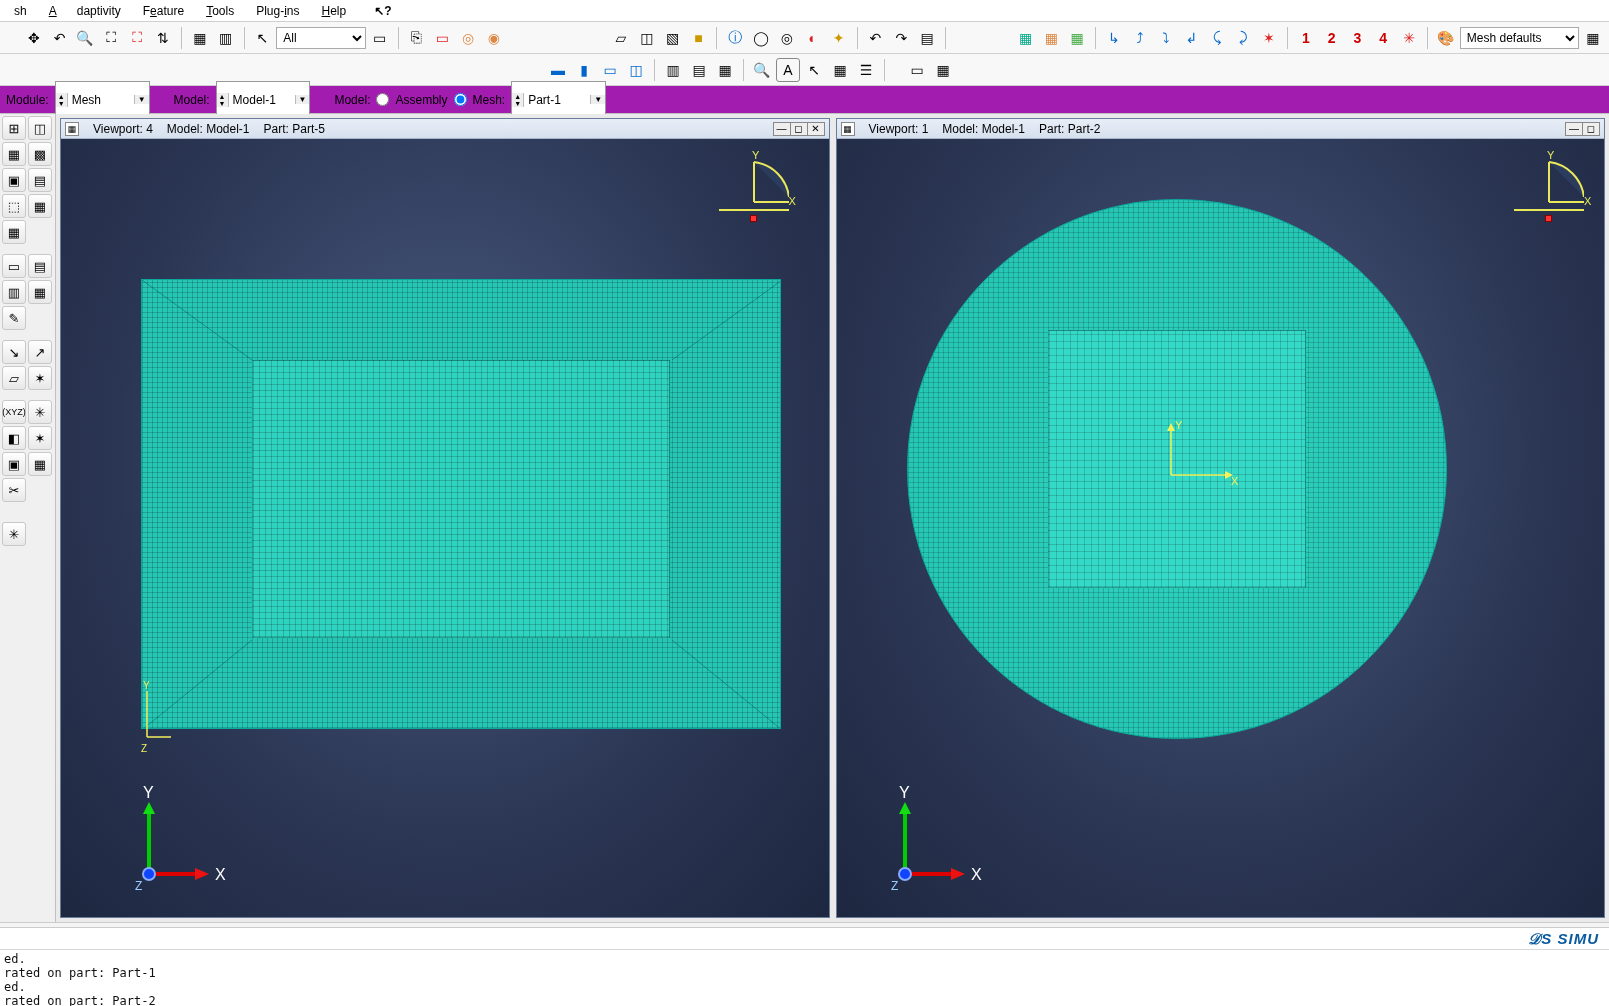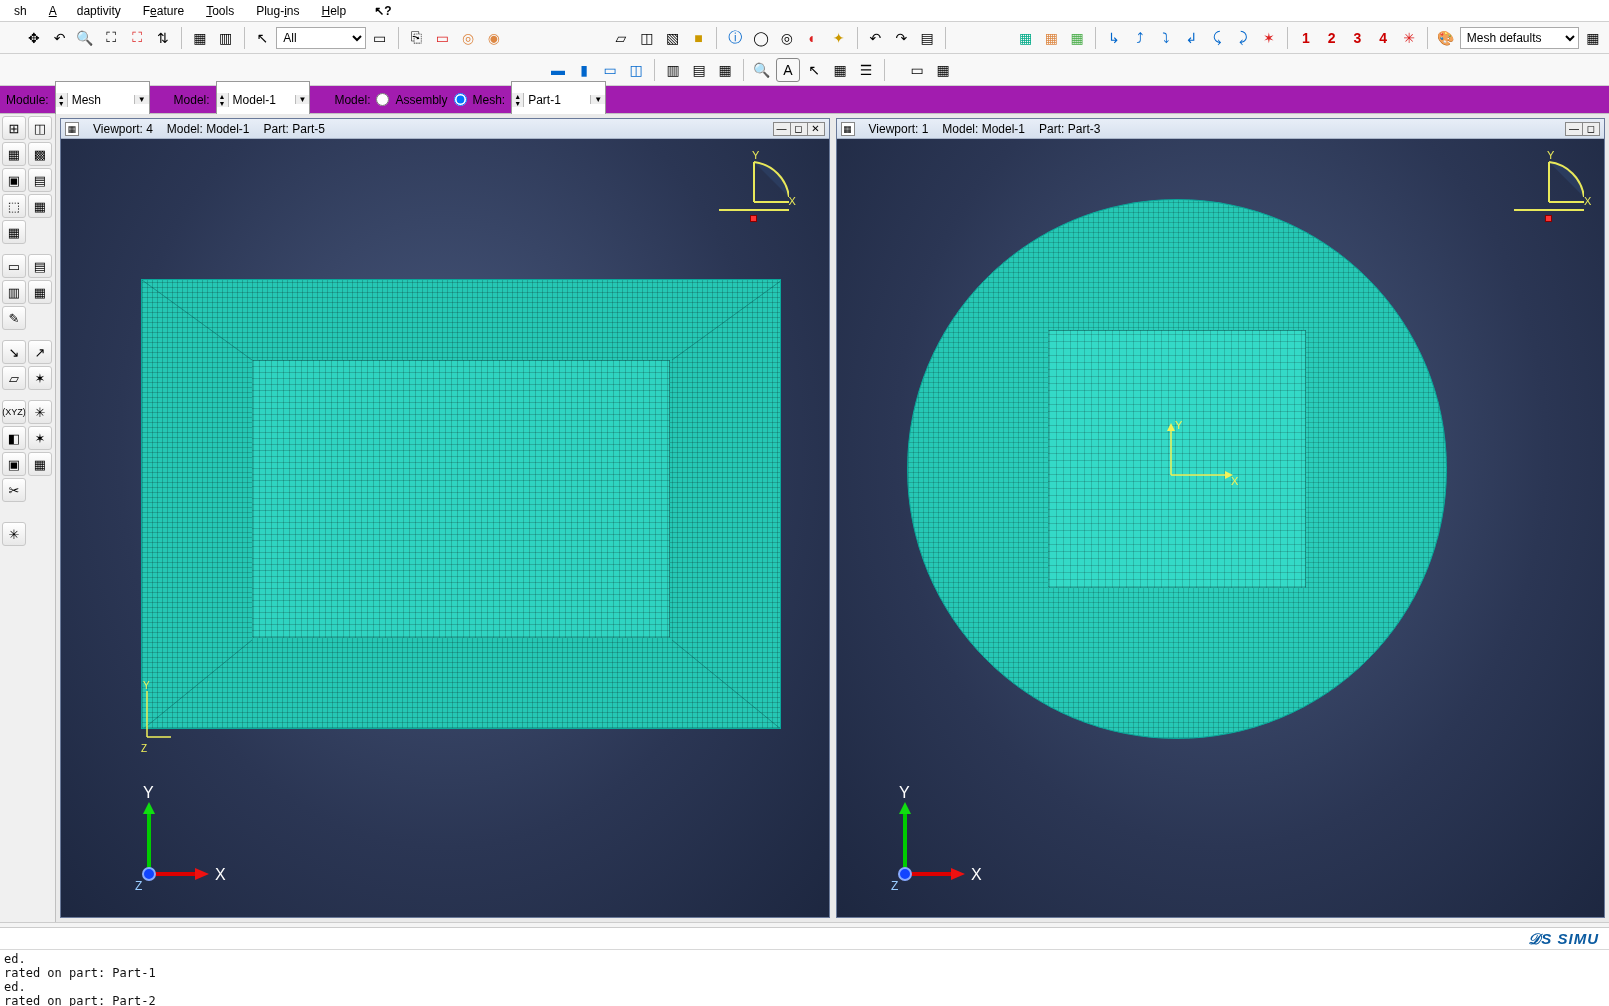--- a/index.html
+++ b/index.html
@@ -445,21 +445,21 @@
           </svg>
         </div>
       </div>
     </div>
 
     <div class="viewport-pane">
       <div class="vp-title">
         <span class="icon">▦</span>
         <span>Viewport: 1</span>
         <span>Model: Model-1</span>
-        <span>Part: Part-3</span>
+        <span>Part: Part-2</span>
         <span class="spacer"></span>
         <div class="win-ctrl">
           <span>—</span>
           <span>◻</span>
 
         </div>
       </div>
       <div class="vp-canvas">
         <div class="triad-small" style="right:20px;">
           <svg width="70" height="80">

